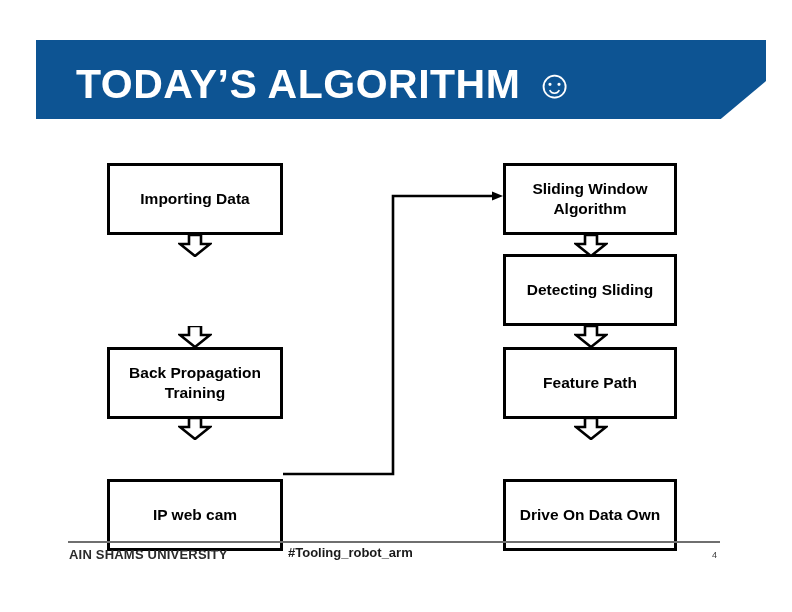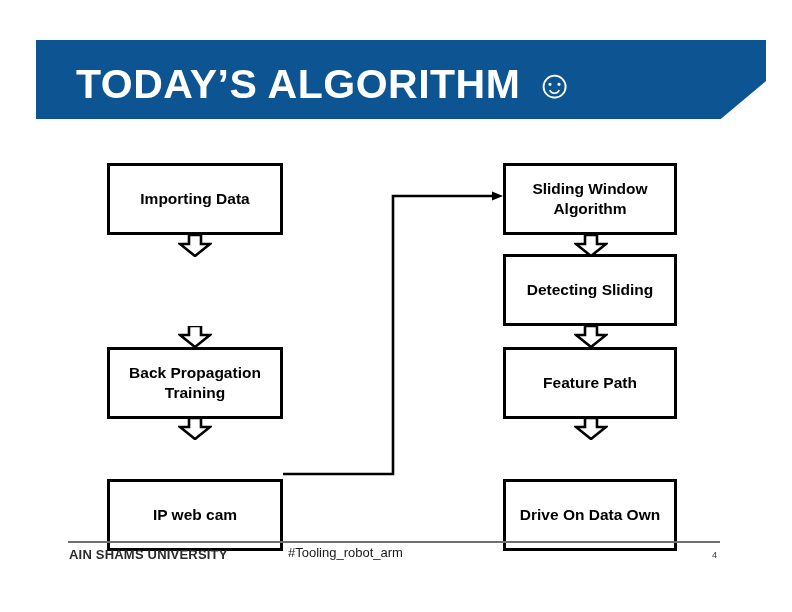--- a/index.html
+++ b/index.html
@@ -105,21 +105,21 @@
     font-size: 13px;
     font-weight: bold;
     letter-spacing: 0.2px;
     color: #2b2b2b;
   }
   #footer-center {
     position: absolute;
     left: 288px;
     top: 545px;
     font-size: 13px;
-    font-weight: normal;
+    font-weight: bold;
     color: #1a1a1a;
   }
   #footer-page {
     position: absolute;
     left: 712px;
     top: 550px;
     font-size: 9px;
     color: #3a3a3a;
   }
 </style>

